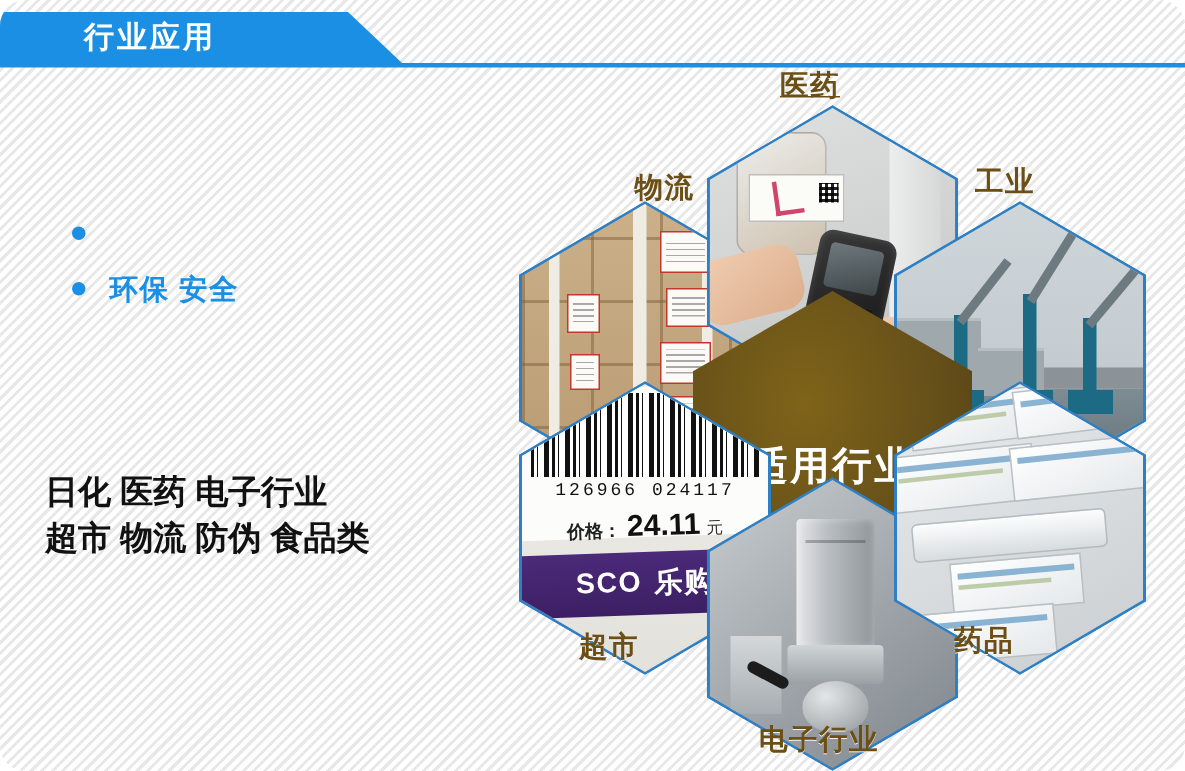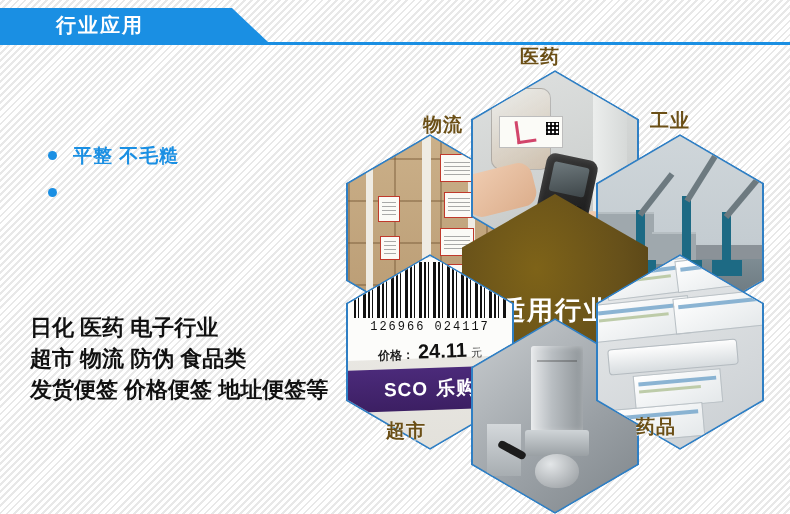--- a/index.html
+++ b/index.html
@@ -19,20 +19,21 @@
     height: 514px;
     background-color: #f7f7f7;
     background-image: repeating-linear-gradient(
       -45deg,
       rgba(255,255,255,1) 0px,
       rgba(255,255,255,1) 3px,
       rgba(232,232,232,1) 3px,
       rgba(232,232,232,1) 5px
     );
     overflow: hidden;
+    border-radius: 17px;
   }
 
   
   #header-banner {
     position: absolute;
     left: 0;
     top: 8px;
     width: 268px;
     height: 34px;
   }
@@ -378,32 +379,31 @@
 
   <div id="header-banner">
     <div class="band"></div>
     <div id="header-title">行业应用</div>
   </div>
   <div id="header-underline"></div>
 
   <div id="feature-list">
     <div class="feature-item">
       <span class="feature-dot"></span>
-      <span class="feature-text">平整 不毛糙</span>
     </div>
     <div class="feature-item">
       <span class="feature-dot"></span>
+      <span class="feature-text">环保 安全</span>
     </div>
   </div>
 
 
   <div id="scope-lines">
     <div class="scope-line">日化 医药 电子行业</div>
     <div class="scope-line">超市 物流 防伪 食品类</div>
-    <div class="scope-line">发货便签 价格便签 地址便签等</div>
   </div>
 
   <div id="hex-cluster">
 
     <div class="hex-label" style="left: 56px; top: 76px; padding-left: 37px;">物流</div>
     <div class="hex" style="left: 16px; top: 98px;">
       <div class="hex-border"></div>
       <div class="hex-inner">
         <div class="scene sc-logistics">
           <div class="strap" style="left:74px; top:0; width:9px; height:100%;"></div>
@@ -412,21 +412,21 @@
           <div class="carton-label" style="left:92px; top:18px; width:34px; height:28px;"></div>
           <div class="carton-label" style="left:96px; top:56px; width:30px; height:26px;"></div>
           <div class="carton-label" style="left:92px; top:92px; width:34px; height:28px;"></div>
           <div class="carton-label" style="left:96px; top:128px; width:32px; height:28px;"></div>
           <div class="carton-label" style="left:30px; top:60px; width:22px; height:26px;"></div>
           <div class="carton-label" style="left:32px; top:100px; width:20px; height:24px;"></div>
         </div>
       </div>
     </div>
 
-    <div class="hex-label" style="left: 190px; top: 8px;">医药</div>
+    <div class="hex-label" style="left: 190px; top: 8px; text-decoration: underline;">医药</div>
     <div class="hex" style="left: 141px; top: 34px;">
       <div class="hex-border"></div>
       <div class="hex-inner">
         <div class="scene sc-medicine">
           <div class="med-door"></div>
           <div class="iv-bag"></div>
           <div class="iv-label">
             <span class="mark"></span>
             <span class="qr"></span>
           </div>
@@ -497,20 +497,21 @@
           <div class="plate"></div>
           <div class="cyl-body">
             <span class="stripe"></span>
           </div>
           <div class="cyl-head"></div>
           <div class="cyl-round"></div>
           <div class="lever"></div>
         </div>
       </div>
     </div>
+    <div class="hex-label" style="left: 176px; top: 444px;">电子行业</div>
 
     <div class="hex" style="left: 266px; top: 218px;">
       <div class="hex-border"></div>
       <div class="hex-inner">
         <div class="scene sc-pharma">
           <div class="pbox" style="left:8px; top:6px; width:86px; height:34px; transform:rotate(-7deg);">
             <span class="bar"></span>
             <span class="bar2"></span>
           </div>
           <div class="pbox" style="left:78px; top:0px; width:86px; height:32px; transform:rotate(-7deg);">

